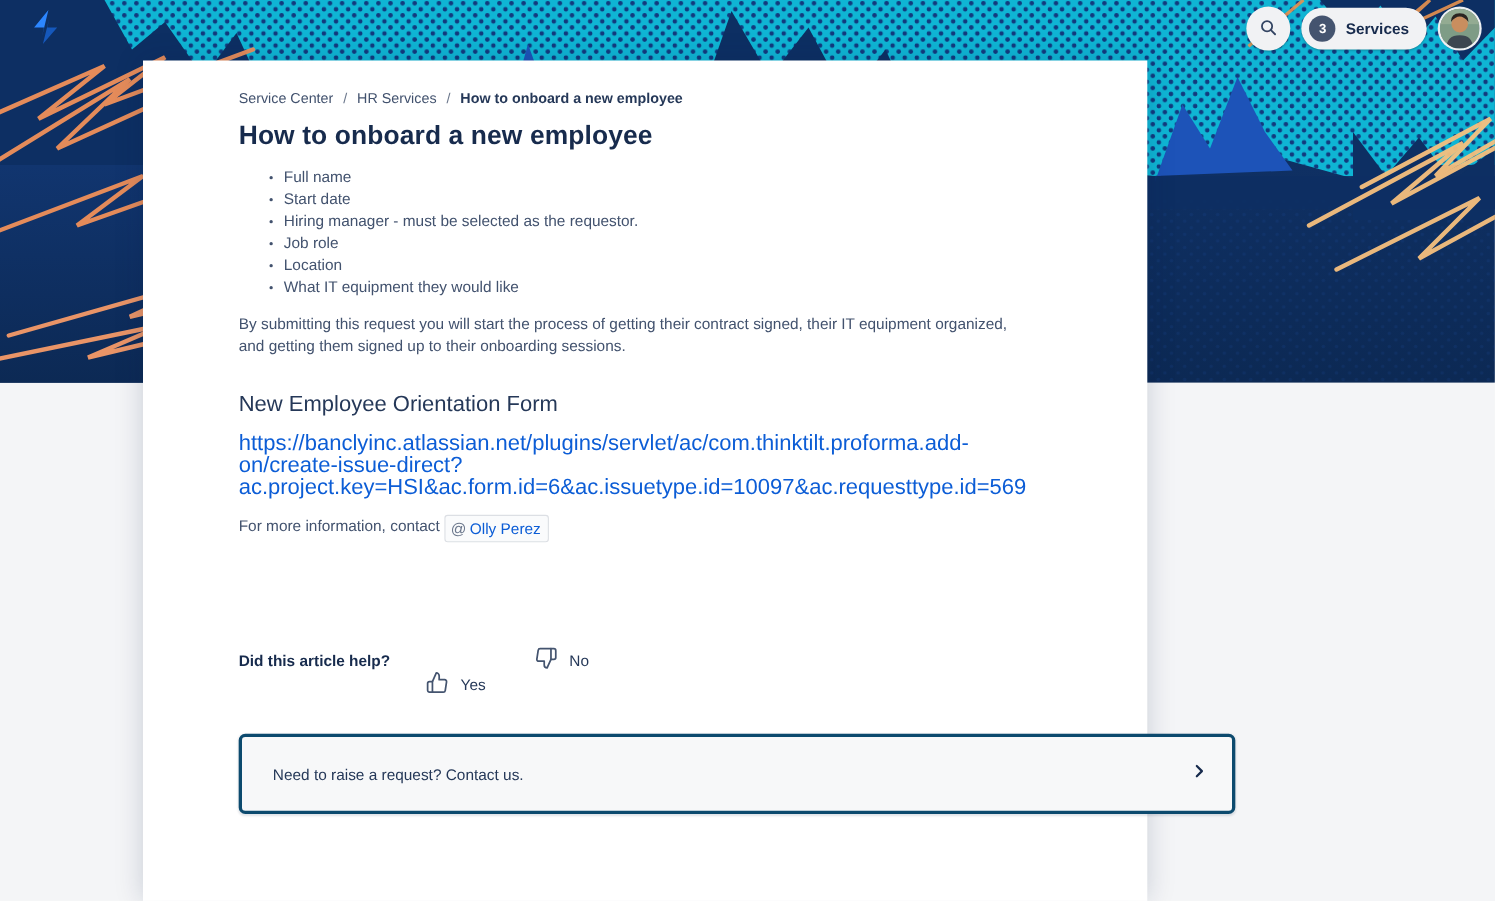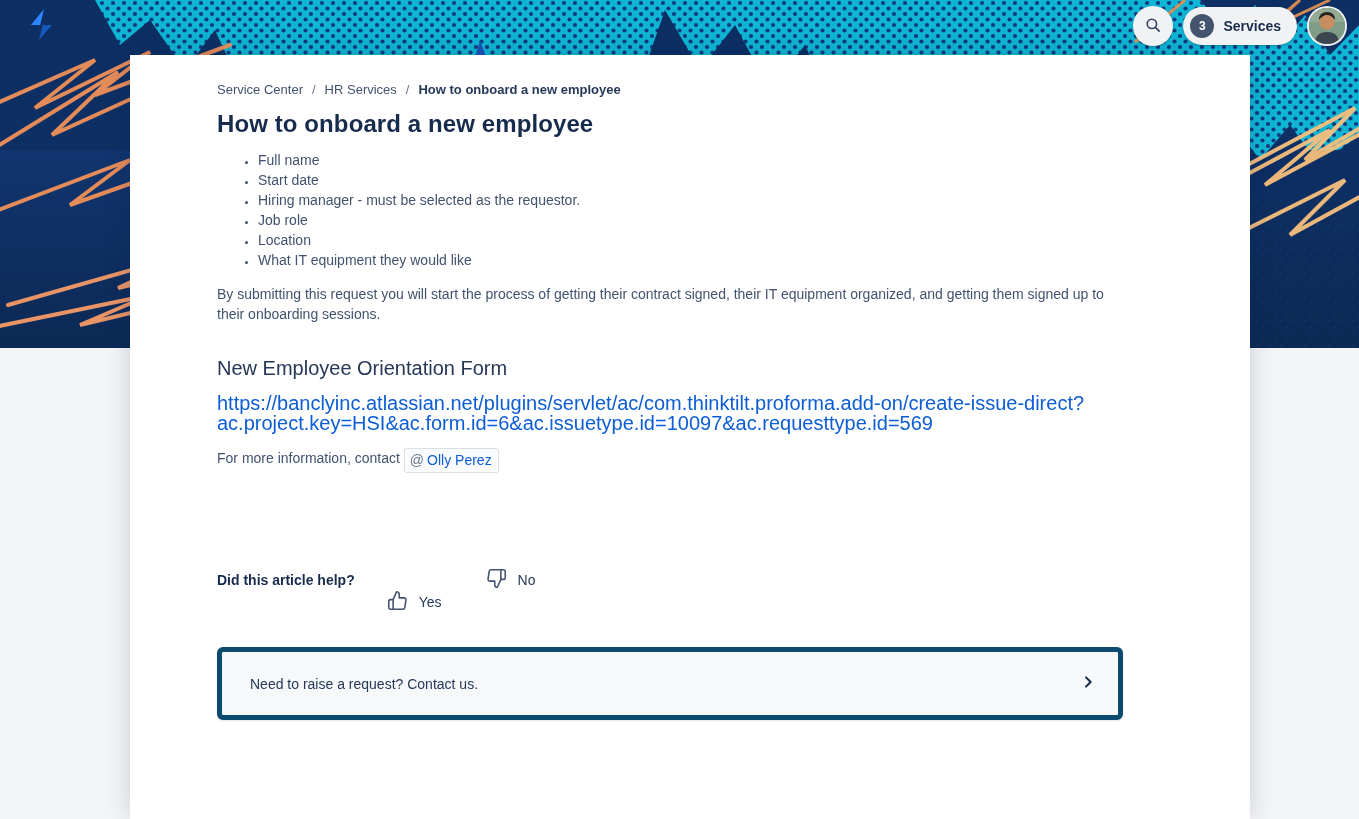--- a/index.html
+++ b/index.html
@@ -39,21 +39,21 @@
     color:#fff; font-size:12px; font-weight:bold;
     display:flex; align-items:center; justify-content:center;
   }
   .requests-label { font-size:14px; font-weight:600; color:#172b4d; }
   .avatar-btn {
     width:40px; height:40px; border-radius:50%; border:2px solid rgba(255,255,255,.85);
     overflow:hidden; padding:0; cursor:pointer; background:#8a9aa5;
   }
   
   .card {
-    position:absolute; top:55px; left:130px; width:1120px; height:764px;
+    position:absolute; top:55px; left:130px; width:913px; height:764px;
     background:#ffffff; z-index:10;
     box-shadow:0 0 24px rgba(9,30,66,.18);
     padding:27px 105px 0 87px;
   }
   
   .breadcrumb { font-size:13px; color:#42526e; display:flex; gap:9px; align-items:center; }
   .breadcrumb a { color:#42526e; text-decoration:none; cursor:pointer; }
   .crumb-sep { color:#6b778c; }
   .crumb-current { font-weight:bold; color:#253858; }
   h1.page-title { margin-top:12px; font-size:24px; line-height:29px; font-weight:bold; color:#172b4d; letter-spacing:.1px; }
@@ -81,21 +81,21 @@
   .feedback-q { font-size:14px; font-weight:bold; color:#172b4d; }
   .vote-btn {
     display:flex; align-items:center; gap:11px; background:transparent; border:none;
     cursor:pointer; font-size:14px; color:#253858;
   }
   .vote-yes { margin-left:32px;margin-top:45px; }
   .vote-no { margin-left:44px; }
   
   .raise-card {
     margin-top:33px; width:906px; height:73px;
-    background:#f7f8f9; border:5px solid #0c4a6e; border-radius:6px;
+    background:#f7f8f9; border:3px solid #0c4a6e; border-radius:6px;
     box-shadow:0 1px 2px rgba(9,30,66,.12);
     display:flex; align-items:center; justify-content:space-between;
     padding:0 22px 0 28px; cursor:pointer;
   }
   .raise-text { font-size:14px; color:#253858; }
 </style>
 </head>
 <body>
 
 <div class="banner">

